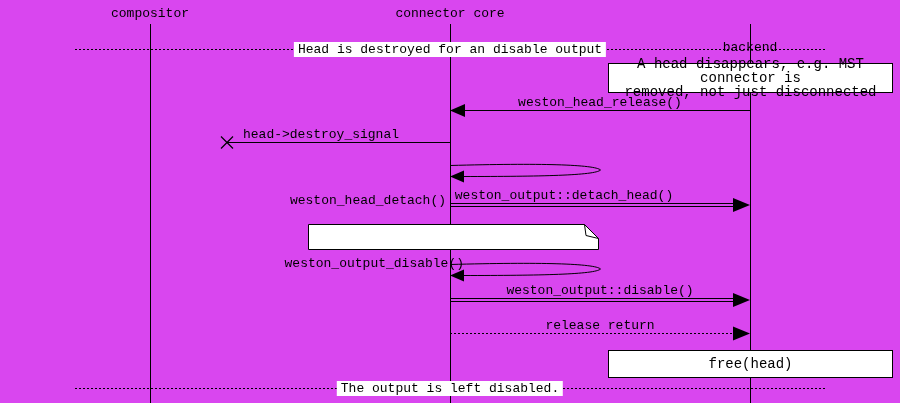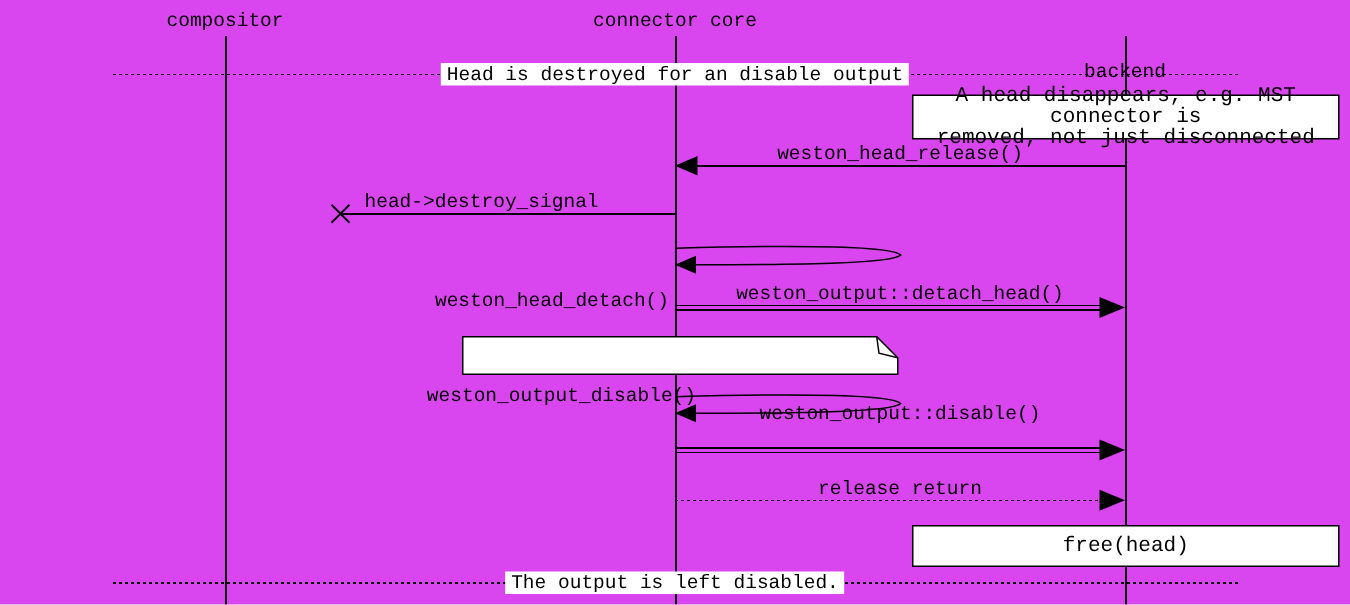--- a/index.html
+++ b/index.html
@@ -92,18 +92,18 @@
   <div class="lbl center divider-lbl" style="left:450px; top:42px;">Head is destroyed for an disable output</div>
   <div class="lbl center divider-lbl" style="left:450px; top:381px;">The output is left disabled.</div>
 
   <div class="boxtxt prewrap" style="left:608px; top:63px; width:285px; height:29px;">A head disappears, e.g. MST connector is
 removed, not just disconnected</div>
   <div class="boxtxt" style="left:608px; top:350px; width:285px; height:27px;">free(head)</div>
 
   <div class="lbl center" style="left:600px; top:95px;">weston_head_release()</div>
   <div class="lbl" style="left:231px; top:127px;padding-left:12px;">head-&gt;destroy_signal</div>
   <div class="lbl right-align" style="right:454px; top:157px;margin-top:36px;">weston_head_detach()</div>
-  <div class="lbl center" style="left:600px; top:188px;">weston_output::detach_head()</div>
+  <div class="lbl center" style="left:564px; top:188px;">weston_output::detach_head()</div>
   <div class="lbl right-align" style="right:436px; top:256px;">weston_output_disable()</div>
-  <div class="lbl center" style="left:600px; top:268px;">weston_output::disable()</div>
+  <div class="lbl center" style="left:600px; top:283px;">weston_output::disable()</div>
   <div class="lbl center" style="left:600px; top:318px;">release return</div>
 
 </div>
 
 </body></html>

